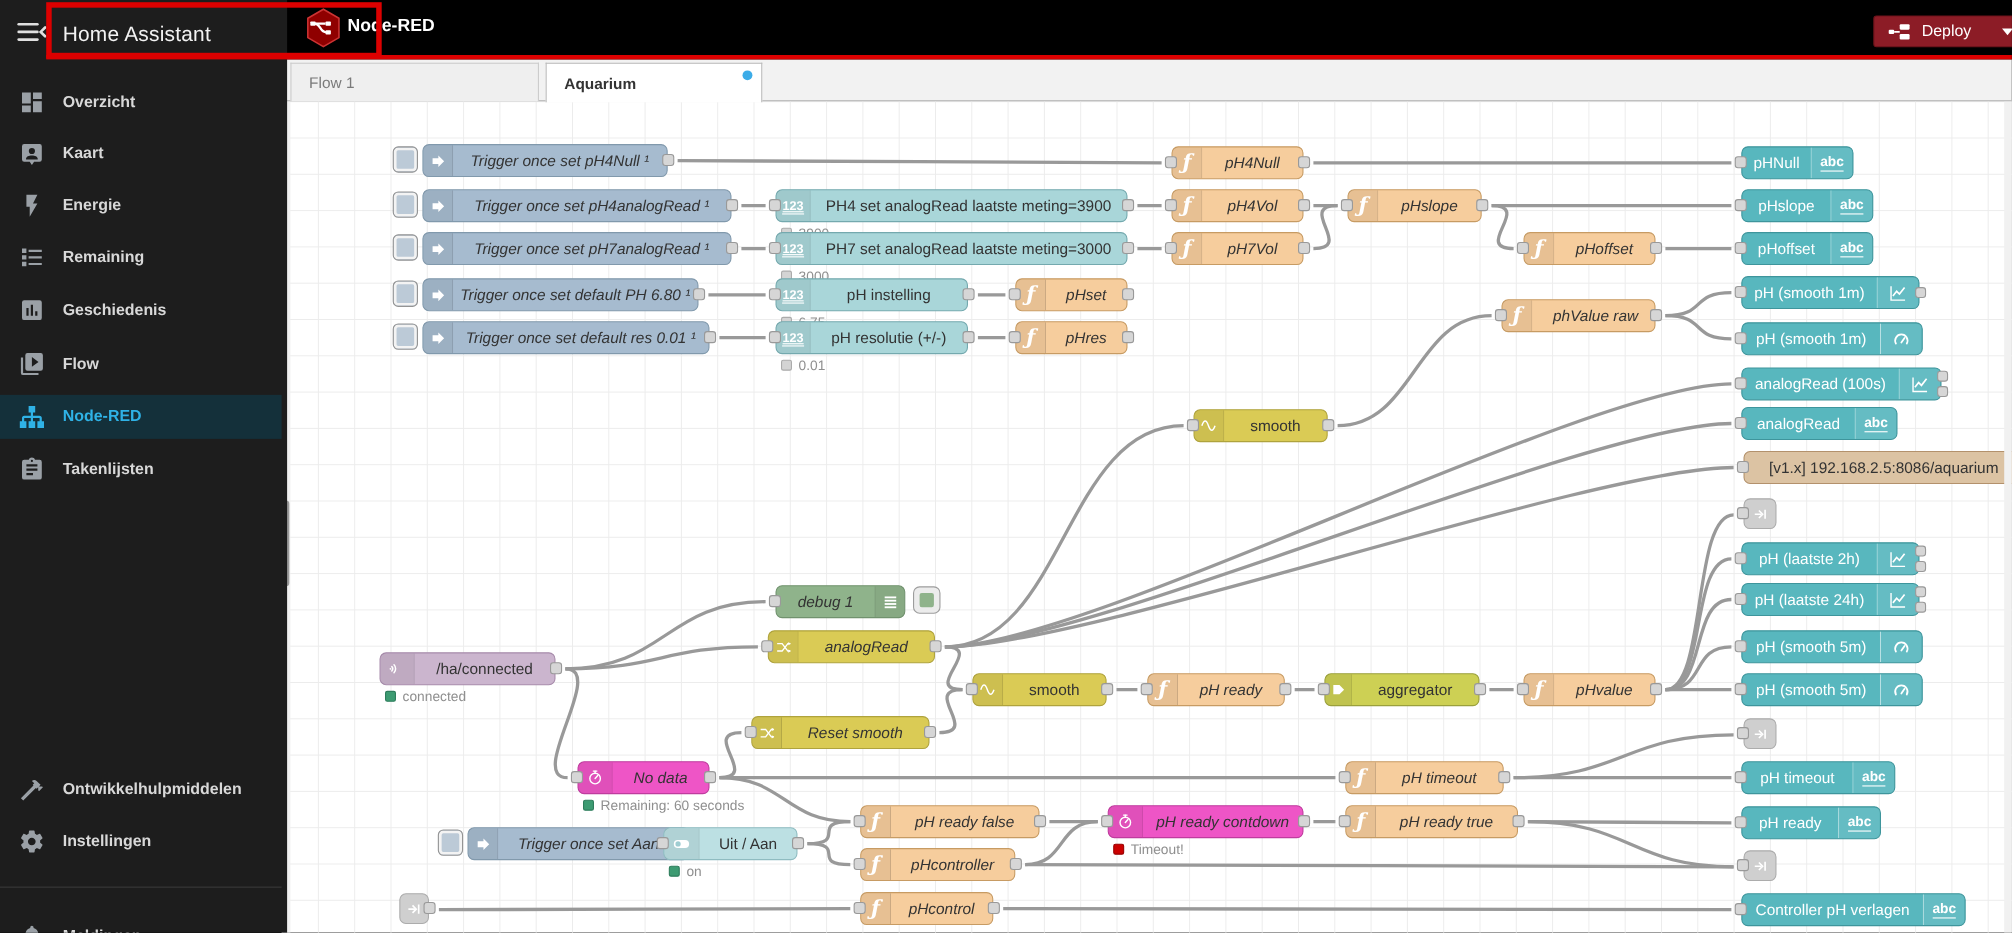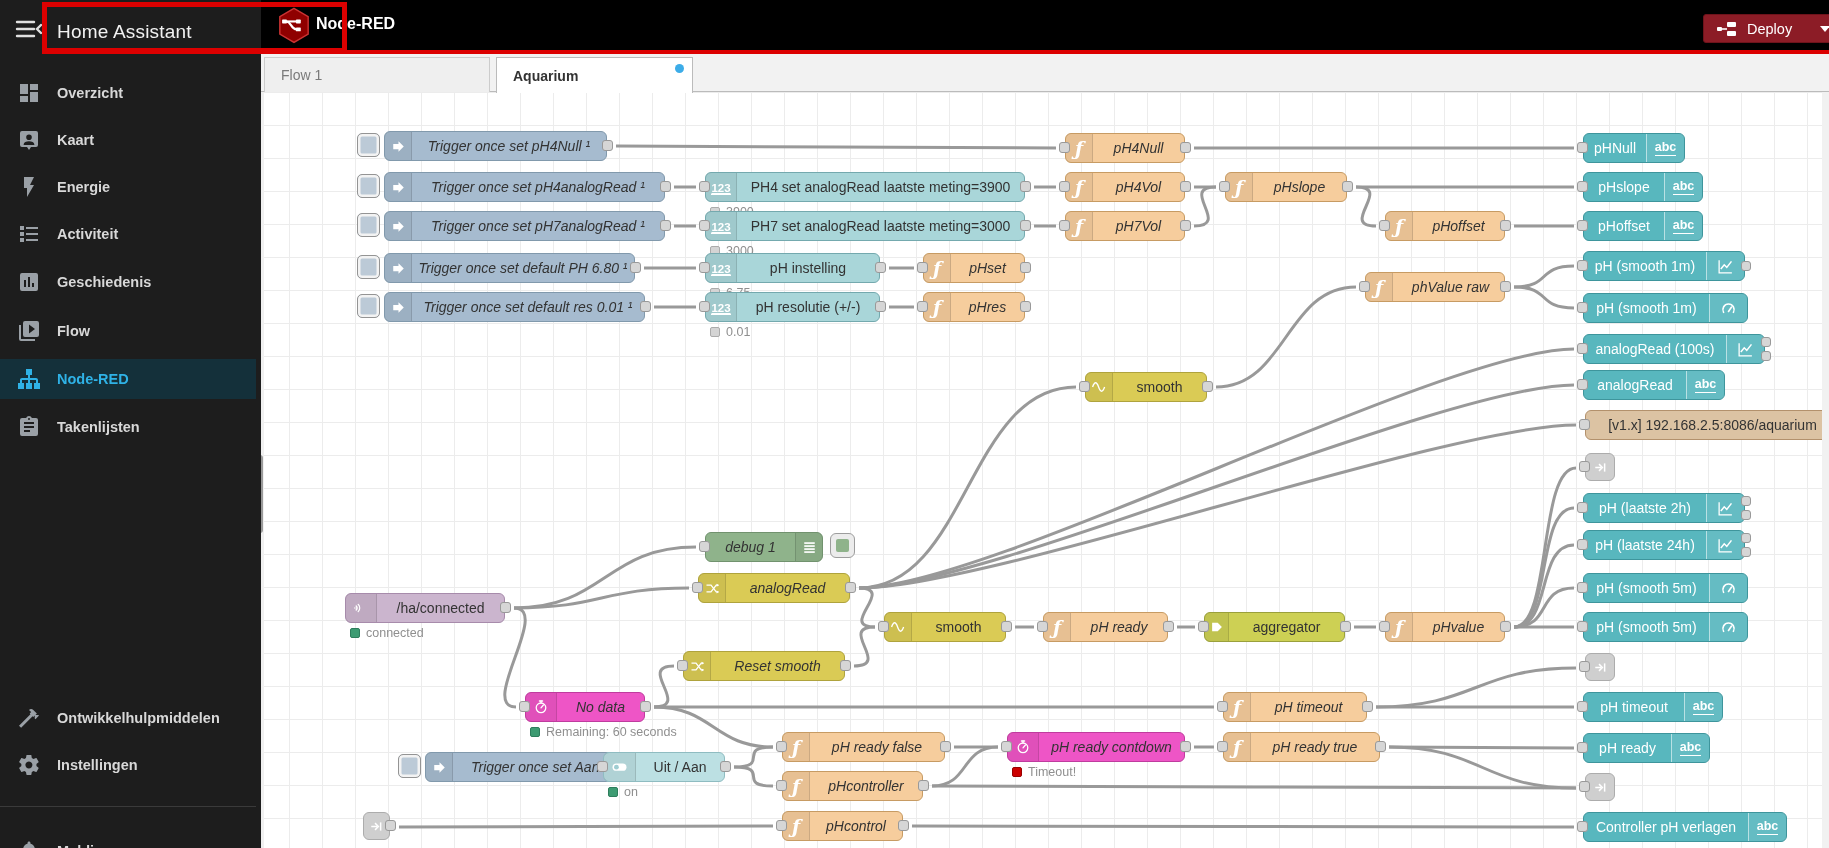--- a/index.html
+++ b/index.html
@@ -154,21 +154,21 @@
             </svg>
           </span>
           <span class="sb-label">Energie</span>
         </div>
         <div class="sb-item" style="top: 214px;">
           <span class="ic ">
             <svg viewBox="0 0 24 24">
               <path d="M3,4H7V8H3V4M9,5V7H21V5H9M3,10H7V14H3V10M9,11V13H21V11H9M3,16H7V20H3V16M9,17V19H21V17H9"></path>
             </svg>
           </span>
-          <span class="sb-label">Activiteit</span>
+          <span class="sb-label">Remaining</span>
         </div>
         <div class="sb-item" style="top: 262px;">
           <span class="ic ">
             <svg viewBox="0 0 24 24">
               <path d="M17,17H15V13H17V17M13,17H11V7H13V17M9,17H7V10H9V17M19,3H5A2,2 0 0,0 3,5V19A2,2 0 0,0 5,21H19A2,2 0 0,0 21,19V5A2,2 0 0,0 19,3Z"></path>
             </svg>
           </span>
           <span class="sb-label">Geschiedenis</span>
         </div>
         <div class="sb-item" style="top: 311px;">

